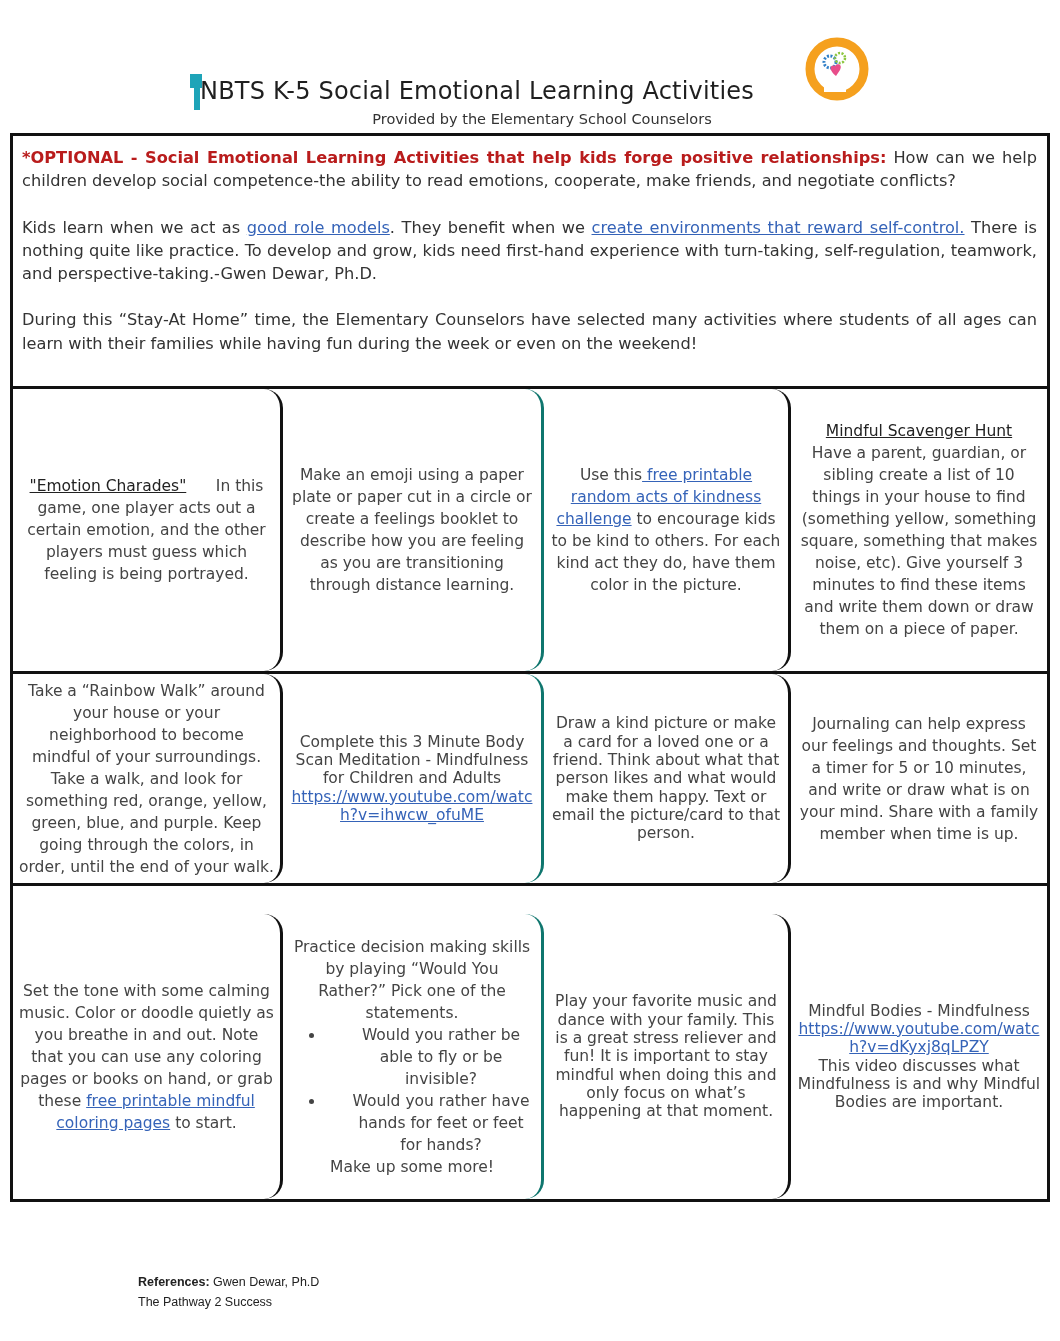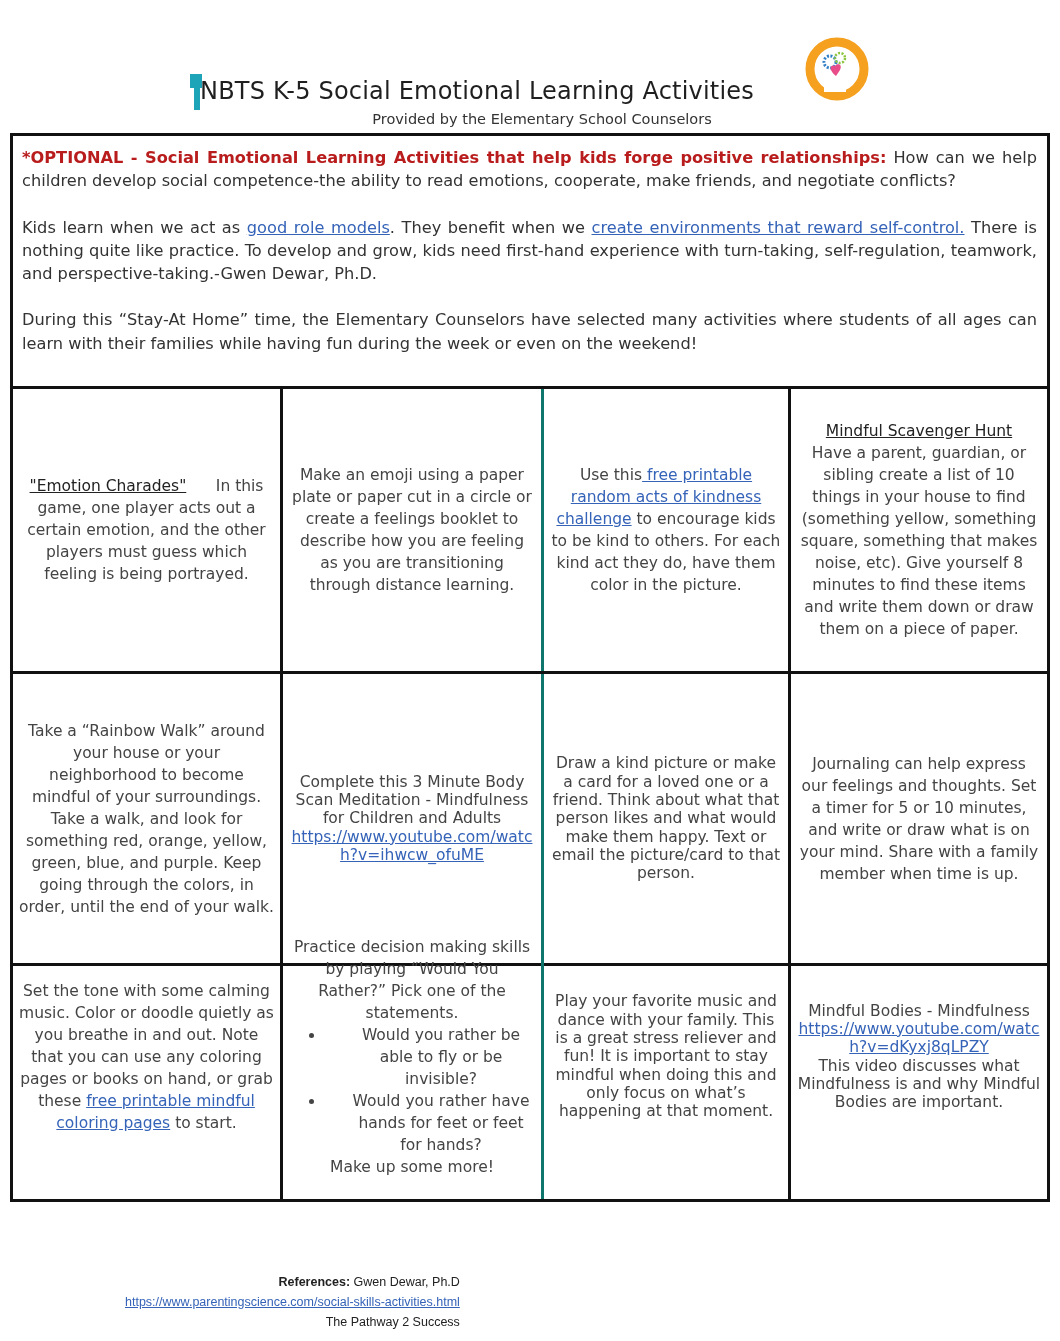--- a/index.html
+++ b/index.html
@@ -17,34 +17,34 @@
 
   .grid { position: absolute; left: 10px; top: 133px; width: 1040px; height: 1069px;
           border: 3px solid #111; box-sizing: border-box; }
   .intro { position: absolute; left: 0; top: 0; width: 1034px; height: 253px; border-bottom: 3px solid #111;
            box-sizing: border-box; padding: 10px 10px 0 9px; font-size: 16.2px; line-height: 23.3px; color: #333; text-align: justify; }
   .intro p { margin: 0 0 23px 0; }
   .intro b { color: #b91c1c; }
   a.link { color: #3563b8; text-decoration: underline; }
   .row { position: absolute; left: 0; width: 1034px; display: flex; box-sizing: border-box; }
   .row1 { top: 253px; height: 285px; border-bottom: 3px solid #111; }
-  .row2 { top: 538px; height: 292px; border-bottom: 3px solid #111; }
+  .row2 { top: 538px; height: 212px; border-bottom: 3px solid #111; }
   .row3 { top: 778px; height: 285px; }
   .cell { box-sizing: border-box; display: flex; align-items: center; justify-content: center;
-          text-align: center; font-size: 15.5px; line-height: 22px; color: #444; padding: 0 6px; }
+          text-align: center; font-size: 15.5px; line-height: 22px; color: #444; padding: 0 6px; border-radius: 19px; }
   .c1 { width: 270px; border-right: 3px solid #111; }
   .c2 { width: 261px; border-right: 3px solid #0f766e; }
   .c3 { width: 247px; border-right: 3px solid #111; }
   .c4 { width: 256px; }
   .cell .inner { width: 100%; }
   .tight { line-height: 18.3px; }
   .cell-title { color: #222; text-decoration: underline; }
   ul.bullets { text-align: left; margin: 0; padding: 0 0 0 36px; }
   ul.bullets li { padding-left: 22px; text-align: center; }
-  .refs { position: absolute; left: 125px; top: 1272px; font-family: "Liberation Sans", sans-serif; font-size: 12.5px; line-height: 20px; color: #222; text-align: right; }
+  .refs { position: absolute; left: 138px; top: 1272px; font-family: "Liberation Sans", sans-serif; font-size: 12.5px; line-height: 20px; color: #222; }
   .refs a { color: #3563b8; }
 </style>
 </head>
 <body>
 
 <div class="header">
   <div class="title-wrap">
     <div class="title-mark">
       <div class="bar-top"></div>
         <div class="bar-stem"></div>
@@ -78,21 +78,21 @@
         <div class="inner">Make an emoji using a paper plate or paper cut in a circle or create a feelings booklet to describe how you are feeling as you are transitioning through distance learning.</div>
       </div>
     <div class="cell c3">
         <div class="inner">
       <span>Use this</span><a class="link" href="#"> free printable random acts of kindness challenge</a><span> to encourage kids to be kind to others. For each kind act they do, have them color in the picture.</span>
     </div>
       </div>
     <div class="cell c4">
         <div class="inner">
       <div class="cell-title">Mindful Scavenger Hunt</div>
-      <div>Have a parent, guardian, or sibling create a list of 10 things in your house to find (something yellow, something square, something that makes noise, etc). Give yourself 8 minutes to find these items and write them down or draw them on a piece of paper.</div>
+      <div>Have a parent, guardian, or sibling create a list of 10 things in your house to find (something yellow, something square, something that makes noise, etc). Give yourself 3 minutes to find these items and write them down or draw them on a piece of paper.</div>
     </div>
       </div>
   </div>
 
   <div class="row row2">
     <div class="cell c1">
         <div class="inner">Take a “Rainbow Walk” around your house or your neighborhood to become mindful of your surroundings. Take a walk, and look for something red, orange, yellow, green, blue, and purple. Keep going through the colors, in order, until the end of your walk.</div>
       </div>
     <div class="cell c2 tight">
         <div class="inner">
@@ -132,15 +132,14 @@
       <div>Mindful Bodies - Mindfulness</div>
       <a class="link" href="#" style="word-break: break-all;">https://www.youtube.com/watch?v=dKyxj8qLPZY</a>
       <div>This video discusses what Mindfulness is and why Mindful Bodies are important.</div>
     </div>
       </div>
   </div>
 </div>
 
 <div class="refs">
   <div><b>References:</b><span> Gwen Dewar, Ph.D</span></div>
-  <div><a href="#">https://www.parentingscience.com/social-skills-activities.html</a></div>
   <div>The Pathway 2 Success</div>
 </div>
 
 </body></html>

